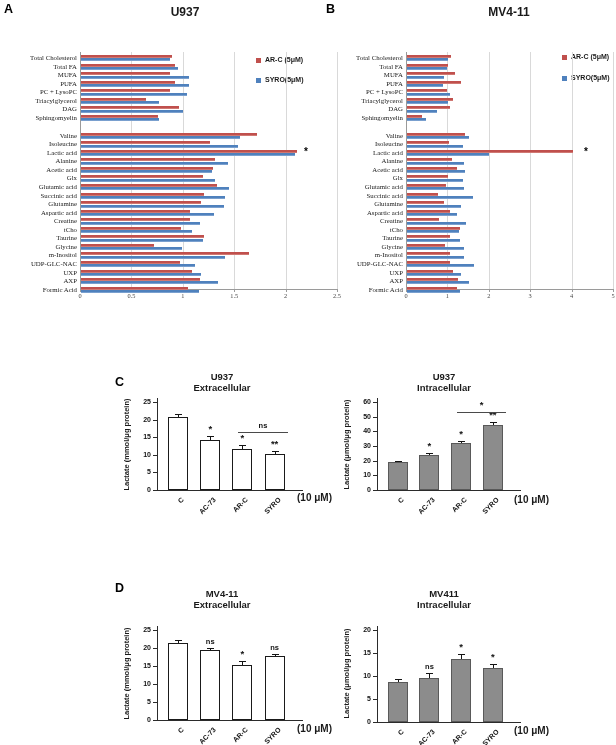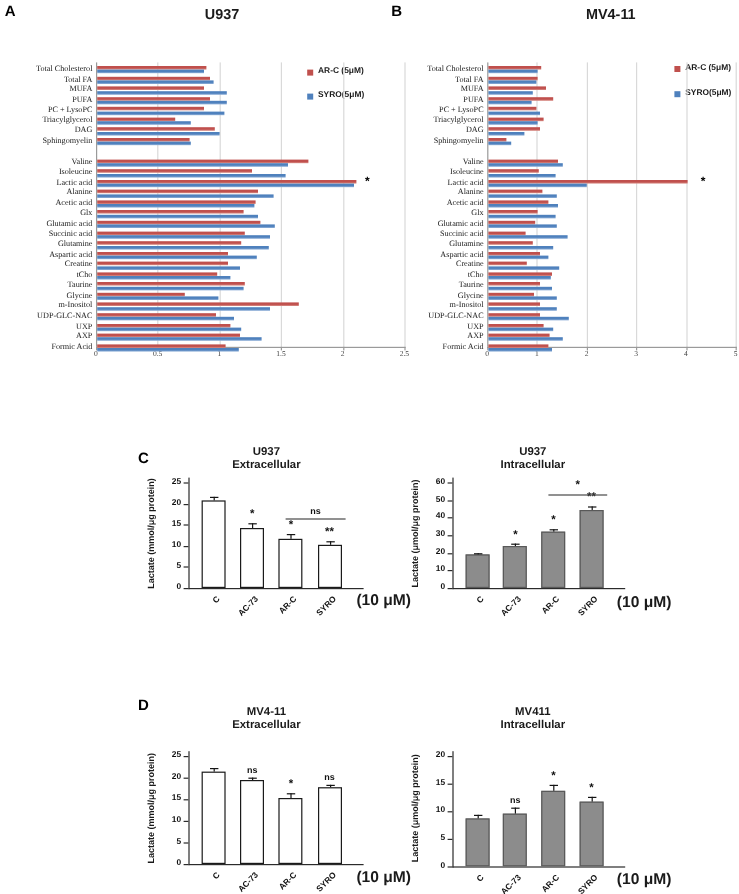--- a/index.html
+++ b/index.html
@@ -3,21 +3,21 @@
 <meta charset="utf-8">
 <style>
   html,body{margin:0;padding:0;background:#ffffff;}
   #canvas{position:relative;width:616px;height:745px;background:#ffffff;overflow:hidden;
           font-family:"Liberation Sans",sans-serif;color:#111;}
   .pletter{position:absolute;font-weight:bold;font-size:12.5px;color:#000;}
   .htitle{position:absolute;font-weight:bold;font-size:12px;text-align:center;width:120px;color:#1a1a1a;}
   .vtitle{position:absolute;font-weight:bold;font-size:9.5px;line-height:11px;text-align:center;width:120px;color:#1a1a1a;}
   .ylab{position:absolute;font-weight:bold;font-size:7.5px;width:100px;text-align:center;
         transform:rotate(-90deg);white-space:nowrap;color:#1a1a1a;}
-  .unit{position:absolute;font-weight:bold;font-size:13px;white-space:nowrap;color:#1a1a1a;}
+  .unit{position:absolute;font-weight:bold;font-size:10px;white-space:nowrap;color:#1a1a1a;}
   .lgsq{position:absolute;width:5px;height:5px;}
   .lgtx{position:absolute;font-weight:bold;font-size:7px;white-space:nowrap;color:#1a1a1a;}
   .grid{position:absolute;background:#d9d9d9;}
   .ax{position:absolute;background:#9a9a9a;}
   .axd{position:absolute;background:#2b2b2b;}
   .hlab{position:absolute;font-family:"Liberation Serif",serif;font-size:6.8px;line-height:8px;
         color:#1a1a1a;text-align:right;white-space:nowrap;}
   .htick{position:absolute;font-family:"Liberation Serif",serif;font-size:6.3px;color:#444;text-align:center;}
   .bar{position:absolute;}
   .vbar{position:absolute;box-sizing:border-box;}

